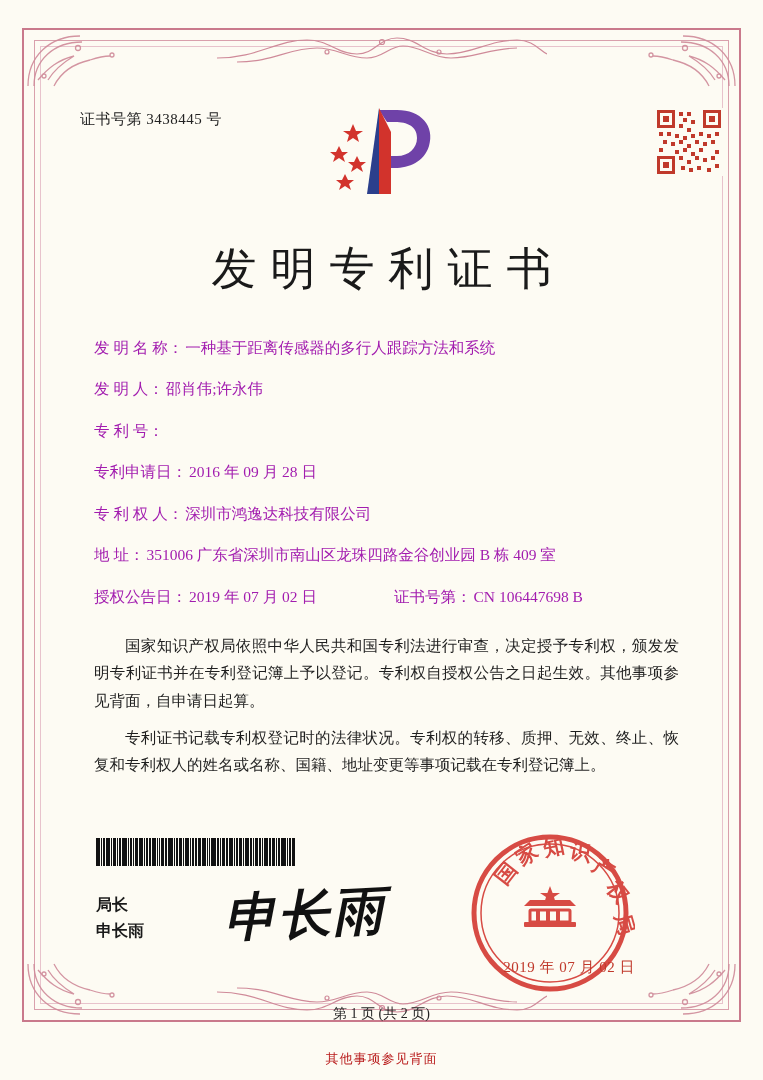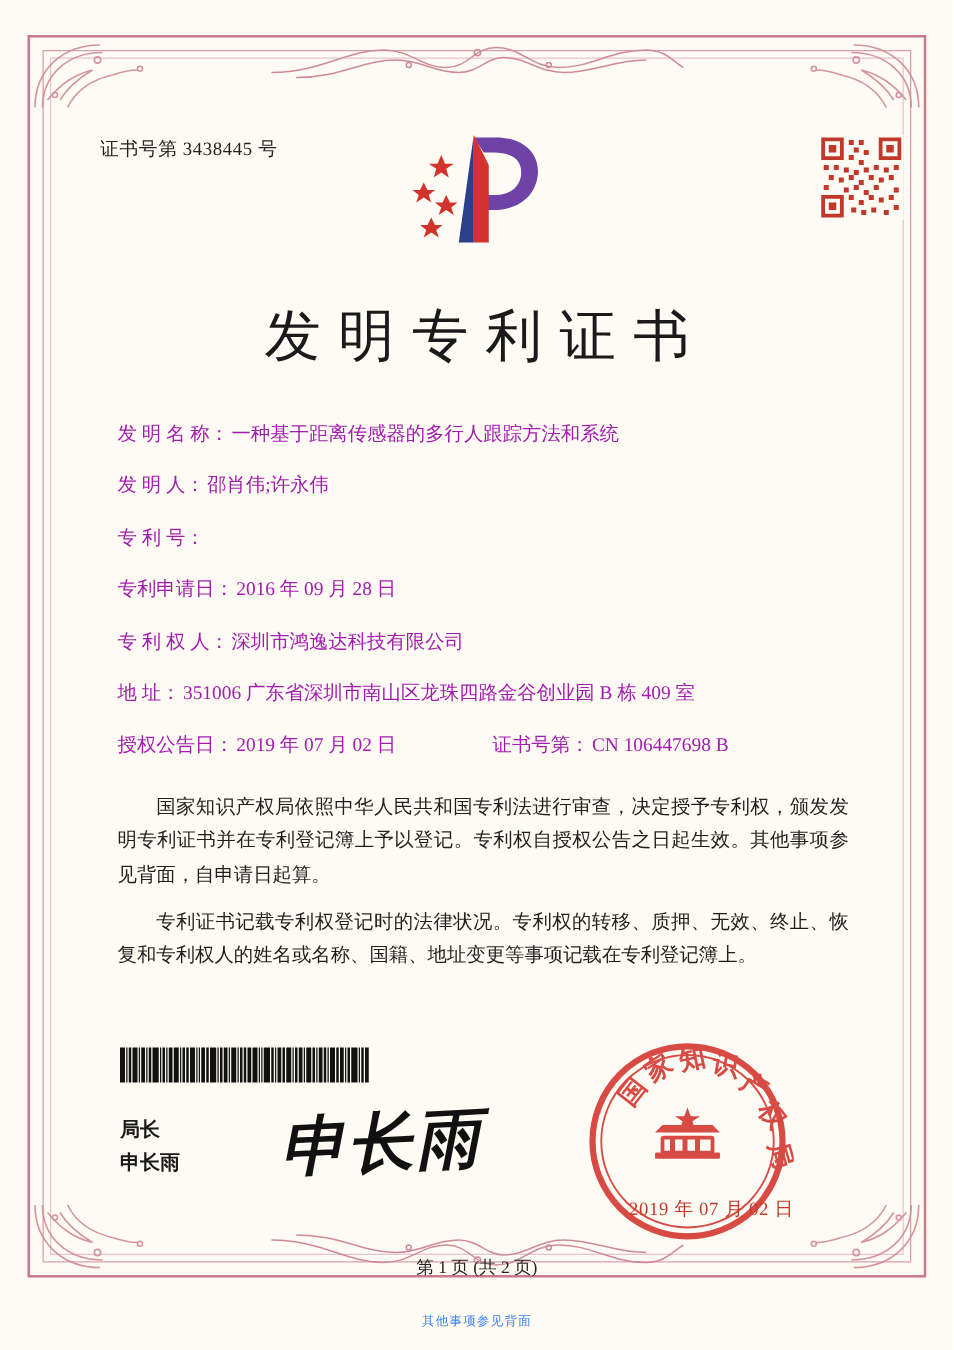--- a/index.html
+++ b/index.html
@@ -233,22 +233,22 @@
     top: 1005px;
     text-align: center;
     font-size: 14px;
     color: #222;
   }
   .footer-note {
     position: absolute;
     left: 0; right: 0;
     top: 1050px;
     text-align: center;
-    font-size: 10px;
-    color: #3b82f6;
+    font-size: 13px;
+    color: #b91c1c;
     letter-spacing: 1px;
   }
 </style>
 </head>
 <body>
 
 <div class="page">
 
   <div class="border-outer"></div>
   <div class="border-inner"></div>

